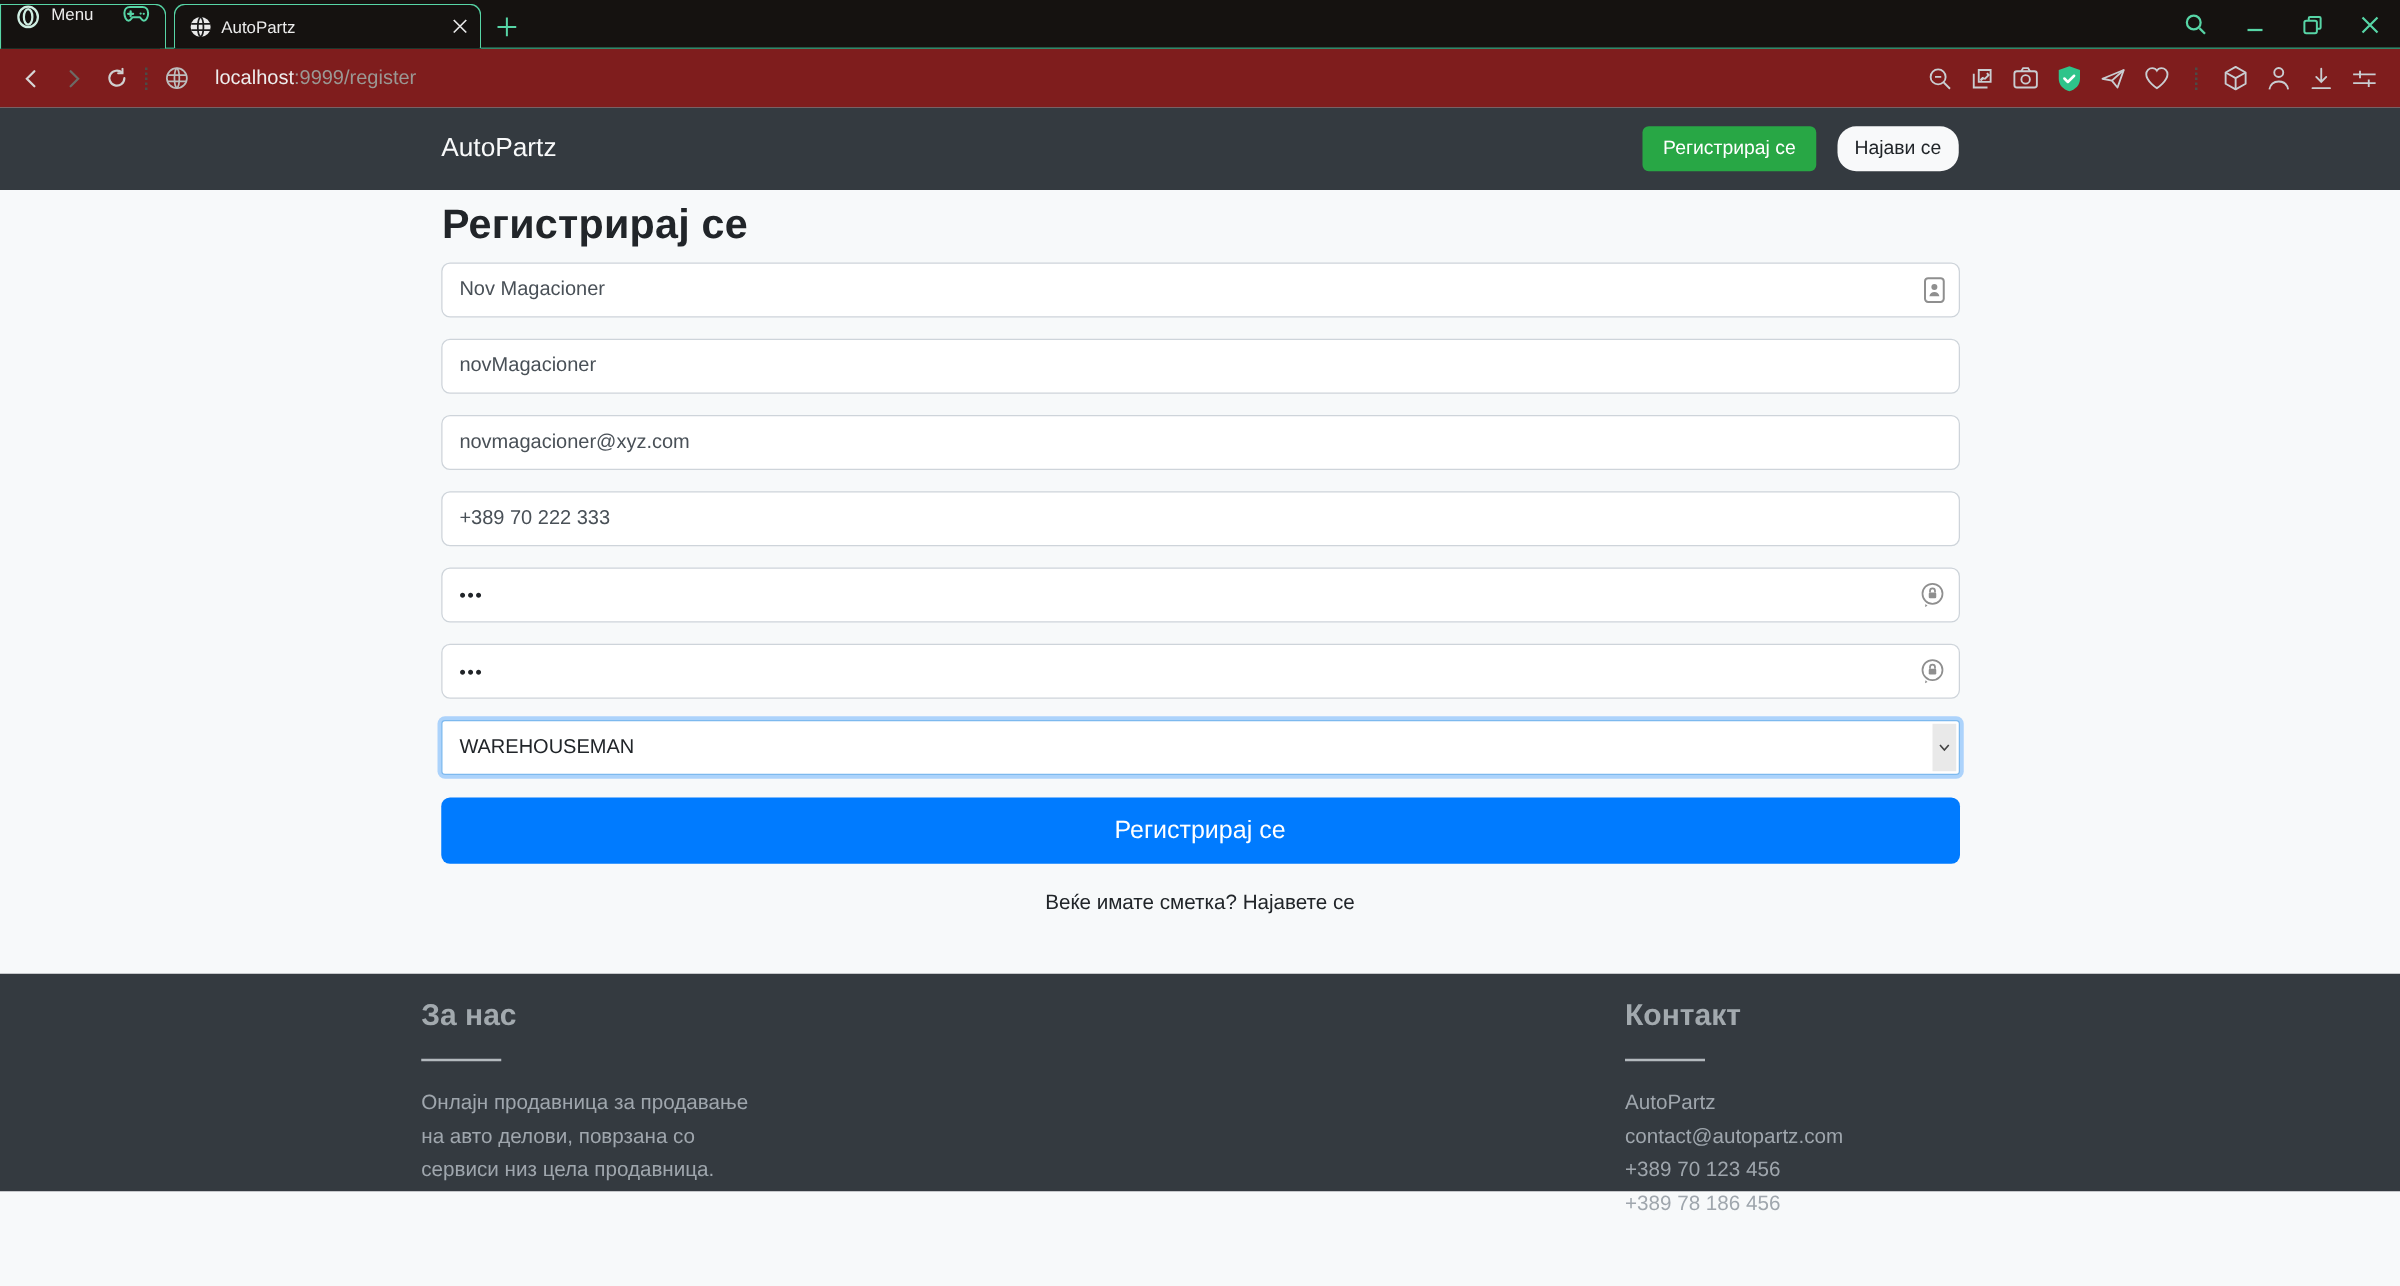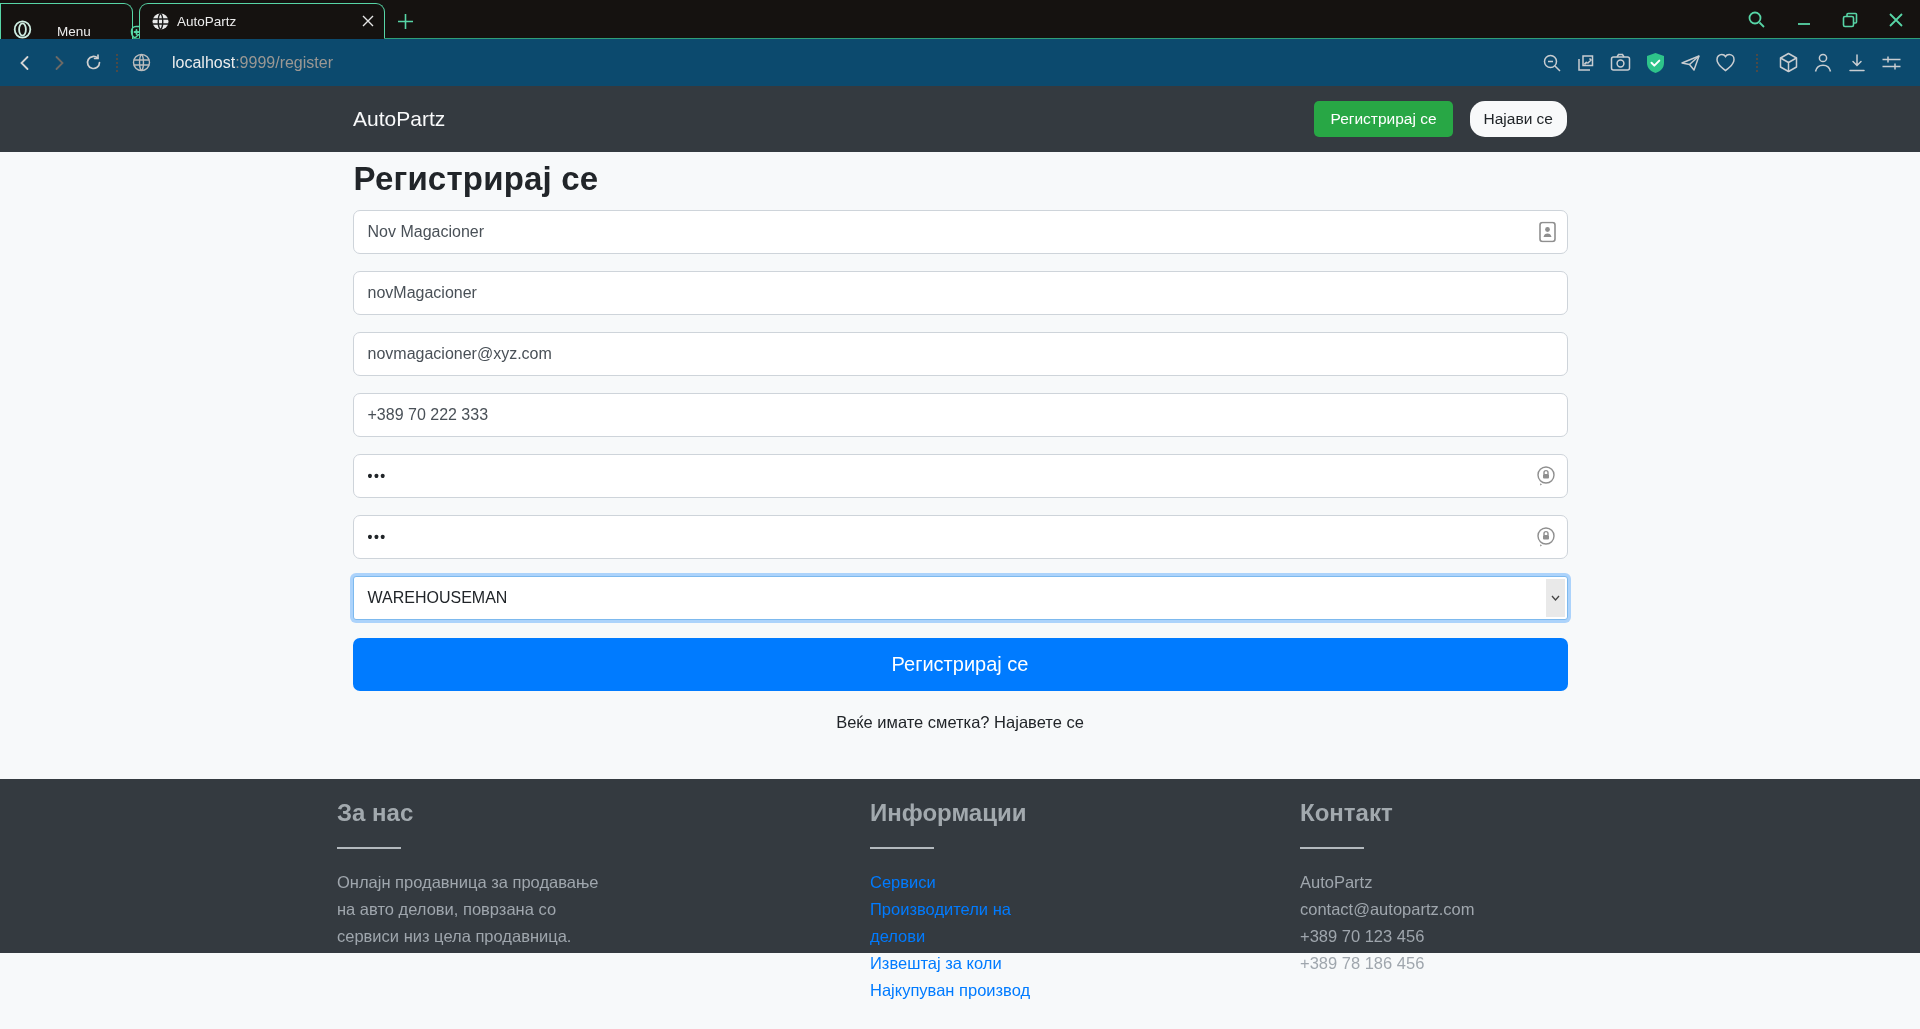--- a/index.html
+++ b/index.html
@@ -4,30 +4,30 @@
 <style>
   * { margin:0; padding:0; box-sizing:border-box; }
   html,body { width:1920px; height:1029px; overflow:hidden;
     font-family:"Liberation Sans","DejaVu Sans",sans-serif; background:#f7f9fa; }
 
   
   .tabbar { position:relative; height:39px; background:#151210; display:flex; align-items:flex-end; }
   .tabbar::after { content:""; position:absolute; left:0; right:0; bottom:0; height:1px; background:#2e9e79; }
   .menu-tab { position:relative; z-index:2; height:36px; width:133px; margin-left:0;
     border:1px solid #57d5a6; border-bottom:none; border-radius:0 9px 0 0;
-    background:#151210; display:flex; align-items:flex-end; gap:25px; padding:0 10px 0 12px; }
+    background:#151210; display:flex; align-items:flex-start; gap:9px; padding:0 10px 0 12px; }
   .menu-label { color:#ececec; font-size:13.5px; }
   .tab { position:relative; z-index:2; height:36px; width:246px; margin-left:6px;
     border:1px solid #57d5a6; border-bottom:1px solid #151210; border-radius:9px 9px 0 0;
     background:#151210; display:flex; align-items:center; padding:0 10px 0 12px; gap:8px; }
   .tab-title { color:#ececec; font-size:13.5px; flex:1; }
   .newtab { margin-left:12px; height:36px; display:flex; align-items:center; }
   .winctl { position:absolute; right:0; top:0; height:39px; display:flex; align-items:center; gap:30px; padding-right:16px; z-index:3;}
 
-  .addrbar { height:47px; background:#0c4a6e; display:flex; align-items:center; }
+  .addrbar { height:47px; background:#7f1d1d; display:flex; align-items:center; }
   .nav-ic { display:flex; align-items:center; justify-content:center; width:34px; height:34px; border-radius:6px; }
   .dots-sep { width:0; height:18px; border-left:2px dotted #4d4a46; margin:0 6px; }
   .url { font-size:16px; margin-left:14px; }
   .url .host { color:#ededed; }
   .url .path { color:#9b9894; }
   .addr-right { margin-left:auto; display:flex; align-items:center; gap:14px; padding-right:18px; }
 
   
   .site-nav { height:66px; background:#343a40; display:flex; align-items:center; }
   .nav-inner { width:1250px; margin:0 auto; padding:0 18px; display:flex; align-items:center; }
@@ -307,29 +307,20 @@
 </div>
 
 <div class="footer">
   <div class="fcol fcol-about">
     <div class="ftitle">За нас</div>
     <div class="fdivider"></div>
     <div class="ftext">Онлајн продавница за продавање
 на авто делови, поврзана со
 сервиси низ цела продавница.</div>
   </div>
-  <div class="fcol fcol-info">
-    <div class="ftitle">Информации</div>
-    <div class="fdivider"></div>
-    <a class="flink">Сервиси</a>
-    <a class="flink">Производители на
-делови</a>
-    <a class="flink">Извештај за коли</a>
-    <a class="flink">Најкупуван производ</a>
-  </div>
   <div class="fcol fcol-contact">
     <div class="ftitle">Контакт</div>
     <div class="fdivider"></div>
     <div class="fline">AutoPartz</div>
     <div class="fline">contact@autopartz.com</div>
     <div class="fline">+389 70 123 456</div>
     <div class="fline">+389 78 186 456</div>
   </div>
 </div>
 <div class="bottom-strip"></div>

